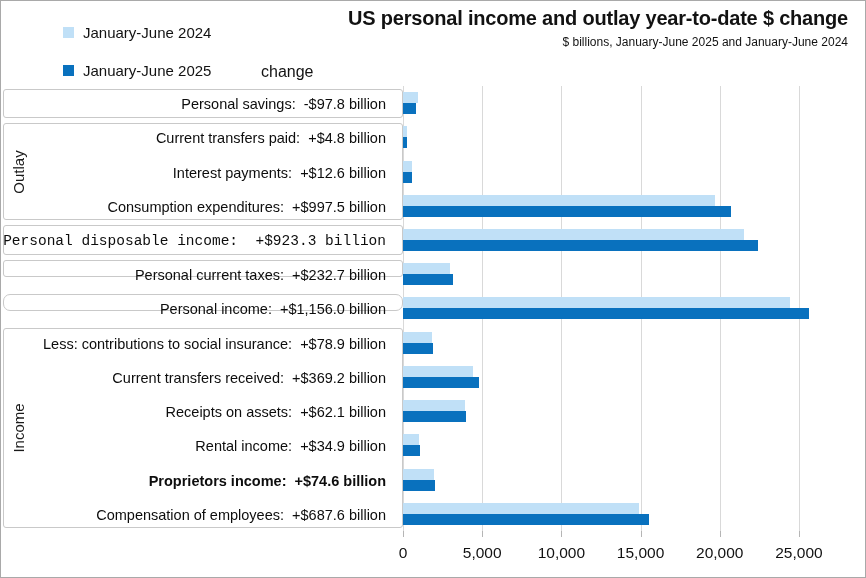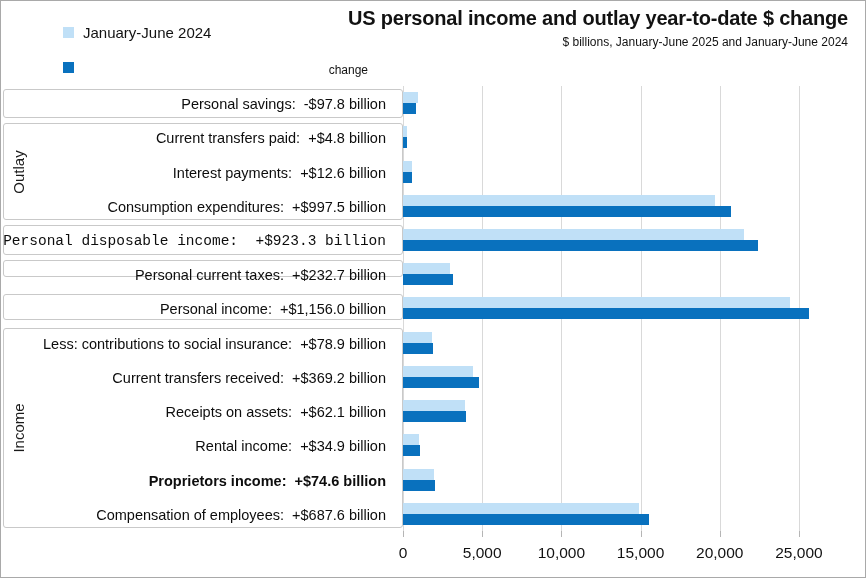--- a/index.html
+++ b/index.html
@@ -9,21 +9,21 @@
     font-family:"Liberation Sans",sans-serif;color:#121212;
   }
   
   .legend{position:absolute;left:62px;top:7px;display:flex;flex-direction:column;gap:5px;}
   .legend-item{display:flex;align-items:center;gap:9px;font-size:15px;line-height:17px;margin-top:16px;}
   .swatch{width:11px;height:11px;display:inline-block;flex:0 0 auto;}
   
   .titles{position:absolute;top:5px;right:17px;text-align:right;}
   .title{font-size:20px;font-weight:bold;letter-spacing:-0.2px;line-height:24px;}
   .subtitle{font-size:12px;line-height:21px;margin-top:2px;}
-  .axis-title{position:absolute;top:62px;left:260px;width:107px;text-align:right;font-size:12px;}
+  .axis-title{position:absolute;top:62px;left:260px;width:107px;text-align:left;font-size:16px;}
   
   .labels{position:absolute;left:2px;top:85px;width:400px;height:445px;}
   .lbl-box{position:absolute;left:0;right:0;border:1.5px solid #C9C9C9;border-radius:3px;box-sizing:border-box;background:#fff;}
   .grp-label{position:absolute;left:14px;top:50%;transform:translate(-50%,-50%) rotate(-90deg);
     font-size:15px;white-space:nowrap;color:#1a1a1a;}
   .lbl-row{position:absolute;left:34px;right:16px;display:flex;align-items:center;justify-content:flex-end;
     font-size:14.5px;white-space:pre;color:#0d0d0d;}
   
   .plot{position:absolute;left:402px;top:85px;width:462px;height:445px;}
   .grid{position:absolute;top:0;bottom:0;width:1px;background:#D9D9D9;}
@@ -40,20 +40,21 @@
 
 <div class="canvas">
 
   <div class="legend">
     <div class="legend-item">
       <span class="swatch" style="background: rgb(192, 224, 247);"></span>
       <span>January-June 2024</span>
     </div>
     <div class="legend-item">
       <span class="swatch" style="background: rgb(9, 113, 190);"></span>
+      <span>January-June 2025</span>
     </div>
   </div>
 
   <div class="titles">
     <div class="title">US personal income and outlay year-to-date $ change</div>
     <div class="subtitle">$ billions, January-June 2025 and January-June 2024</div>
   </div>
 
   <div class="axis-title">change</div>
 
@@ -66,21 +67,21 @@
         <div class="lbl-row" style="top: -2.5px; height: 34.2308px;">Current transfers paid:  +$4.8 billion</div>
         <div class="lbl-row" style="top: 31.7308px; height: 34.2308px;">Interest payments:  +$12.6 billion</div>
         <div class="lbl-row" style="top: 65.9615px; height: 34.2308px;">Consumption expenditures:  +$997.5 billion</div>
       </div>
       <div class="lbl-box" style="top: 139.423px; height: 29.2308px;">
         <div class="lbl-row" style="top: -2.5px; height: 34.2308px; font-family: Liberation Mono, monospace;">Personal disposable income:  +$923.3 billion</div>
       </div>
       <div class="lbl-box" style="top: 173.654px; height: 17px;">
         <div class="lbl-row" style="top: -2.5px; height: 34.2308px;">Personal current taxes:  +$232.7 billion</div>
       </div>
-      <div class="lbl-box" style="top: 207.885px; height: 26px;">
+      <div class="lbl-box" style="top: 207.885px; height: 17px; border-radius: 7px;">
         <div class="lbl-row" style="top: -2.5px; height: 34.2308px;">Personal income:  +$1,156.0 billion</div>
       </div>
       <div class="lbl-box" style="top: 242.115px; height: 200.385px;">
         <span class="grp-label">Income</span>
         <div class="lbl-row" style="top: -2.5px; height: 34.2308px;">Less: contributions to social insurance:  +$78.9 billion</div>
         <div class="lbl-row" style="top: 31.7308px; height: 34.2308px;">Current transfers received:  +$369.2 billion</div>
         <div class="lbl-row" style="top: 65.9615px; height: 34.2308px;">Receipts on assets:  +$62.1 billion</div>
         <div class="lbl-row" style="top: 100.192px; height: 34.2308px;">Rental income:  +$34.9 billion</div>
         <div class="lbl-row" style="top: 134.423px; height: 34.2308px; font-weight: bold;">Proprietors income:  +$74.6 billion</div>
         <div class="lbl-row" style="top: 168.654px; height: 34.2308px;">Compensation of employees:  +$687.6 billion</div>

